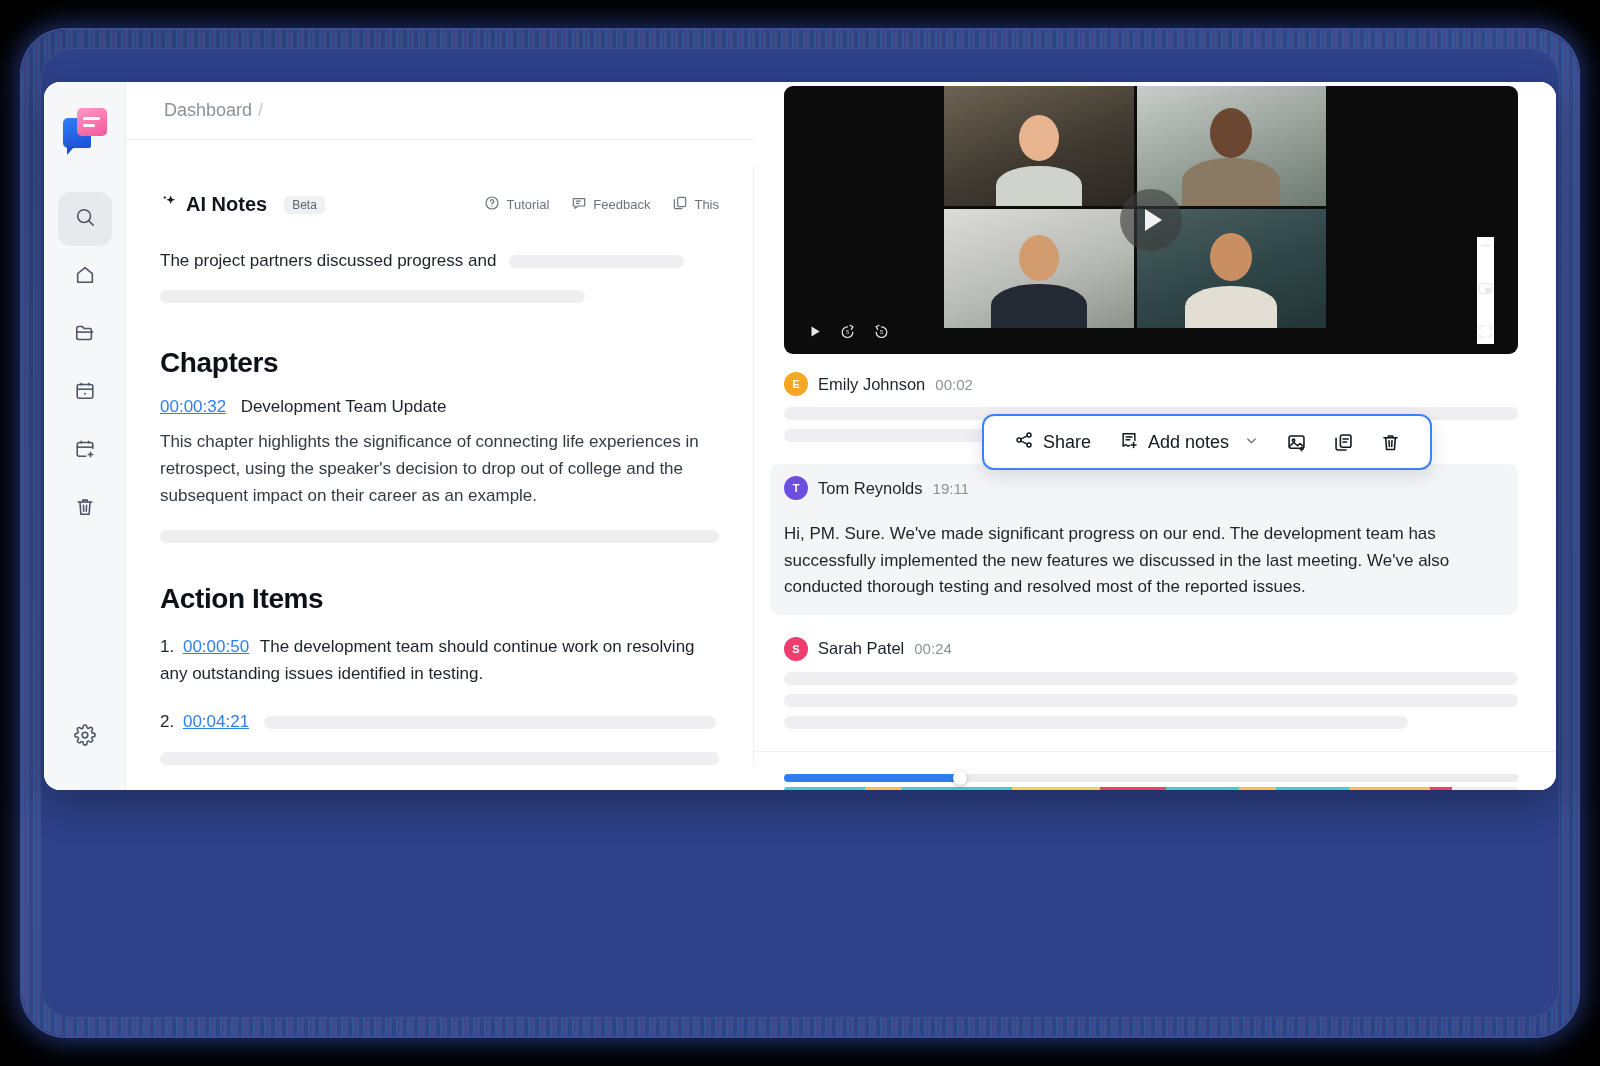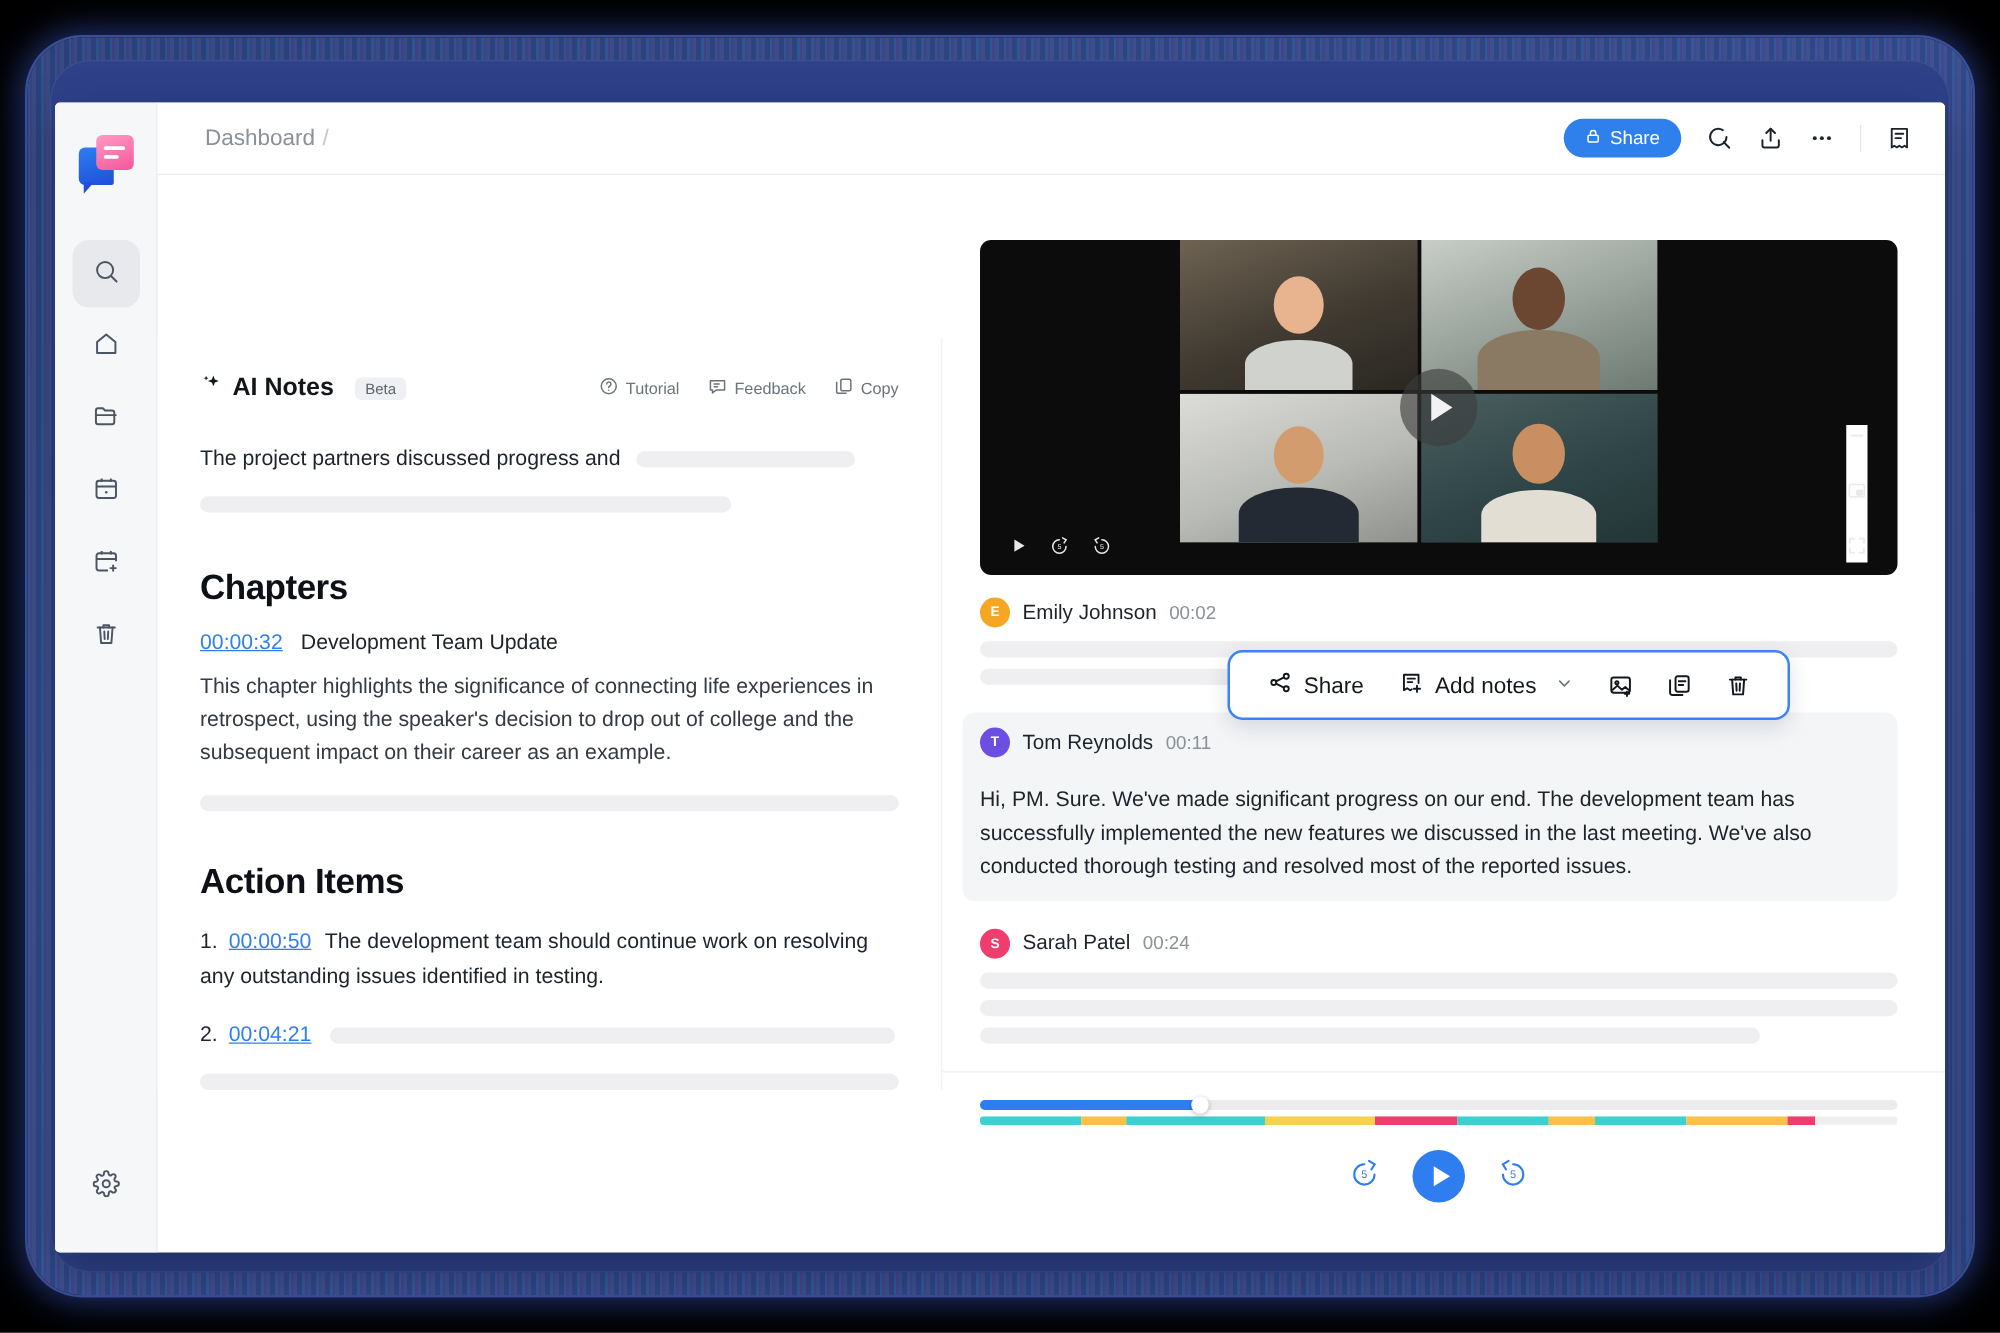--- a/index.html
+++ b/index.html
@@ -35,23 +35,23 @@
     left:18px; top:18px; right:18px; bottom:18px;
     border-radius:32px;
     background:#2e4189;
     box-shadow: inset 0 0 0 1px rgba(255,255,255,.08);
   }
 
   
   .app {
     position: absolute;
     left: 44px; top: 82px;
-    width: 1512px; height: 920px;
+    width: 1512px; height: 708px;
     background: #ffffff;
-    border-radius: 4px;
+    border-radius: 16px;
     overflow: hidden;
     display: flex;
     z-index: 5;
     box-shadow: 0 14px 40px rgba(0,0,0,.3);
   }
 
   
   .sidebar {
     width: 82px;
     background: #f6f7f9;
@@ -399,21 +399,21 @@
               </span>
               <span>Feedback</span>
             </span>
             <span class="na">
               <span>
                 <svg width="16" height="16" viewBox="0 0 24 24" fill="none" stroke="#6b737c" stroke-width="1.8" stroke-linejoin="round">
                     <rect x="8.5" y="3.5" width="12" height="14" rx="2"></rect>
                     <path d="M15.5 20.5h-10a2 2 0 0 1-2-2v-12"></path>
                   </svg>
               </span>
-              <span>Copy</span>
+              <span>This</span>
             </span>
           </div>
         </div>
 
         <div class="para">
           <span>The  project partners discussed progress and</span>
           <span class="ph-inline" style="width:175px;margin-left:8px;"></span>
         </div>
         <span class="ph" style="width:425px;margin-top:16px;"></span>
 
@@ -539,21 +539,21 @@
               <div class="line" style="width:47%"></div>
             </div>
           </div>
 
           <div class="utt high">
             <div class="speaker">
               <span class="av" style="background:#6c4fe0;">
                 <span>T</span>
               </span>
               <span class="sname">Tom Reynolds</span>
-              <span class="stime">00:11</span>
+              <span class="stime">19:11</span>
             </div>
             <div class="msg" style="background:transparent;padding:10px 0 8px 0;">Hi, PM. Sure. We've made significant progress on our end. The development team has successfully implemented the new features we discussed in the last meeting. We've also conducted thorough testing and resolved most of the reported issues.</div>
           </div>
 
           <div class="utt">
             <div class="speaker">
               <span class="av" style="background:#ef3d6e;">
                 <span>S</span>
               </span>
               <span class="sname">Sarah Patel</span>

